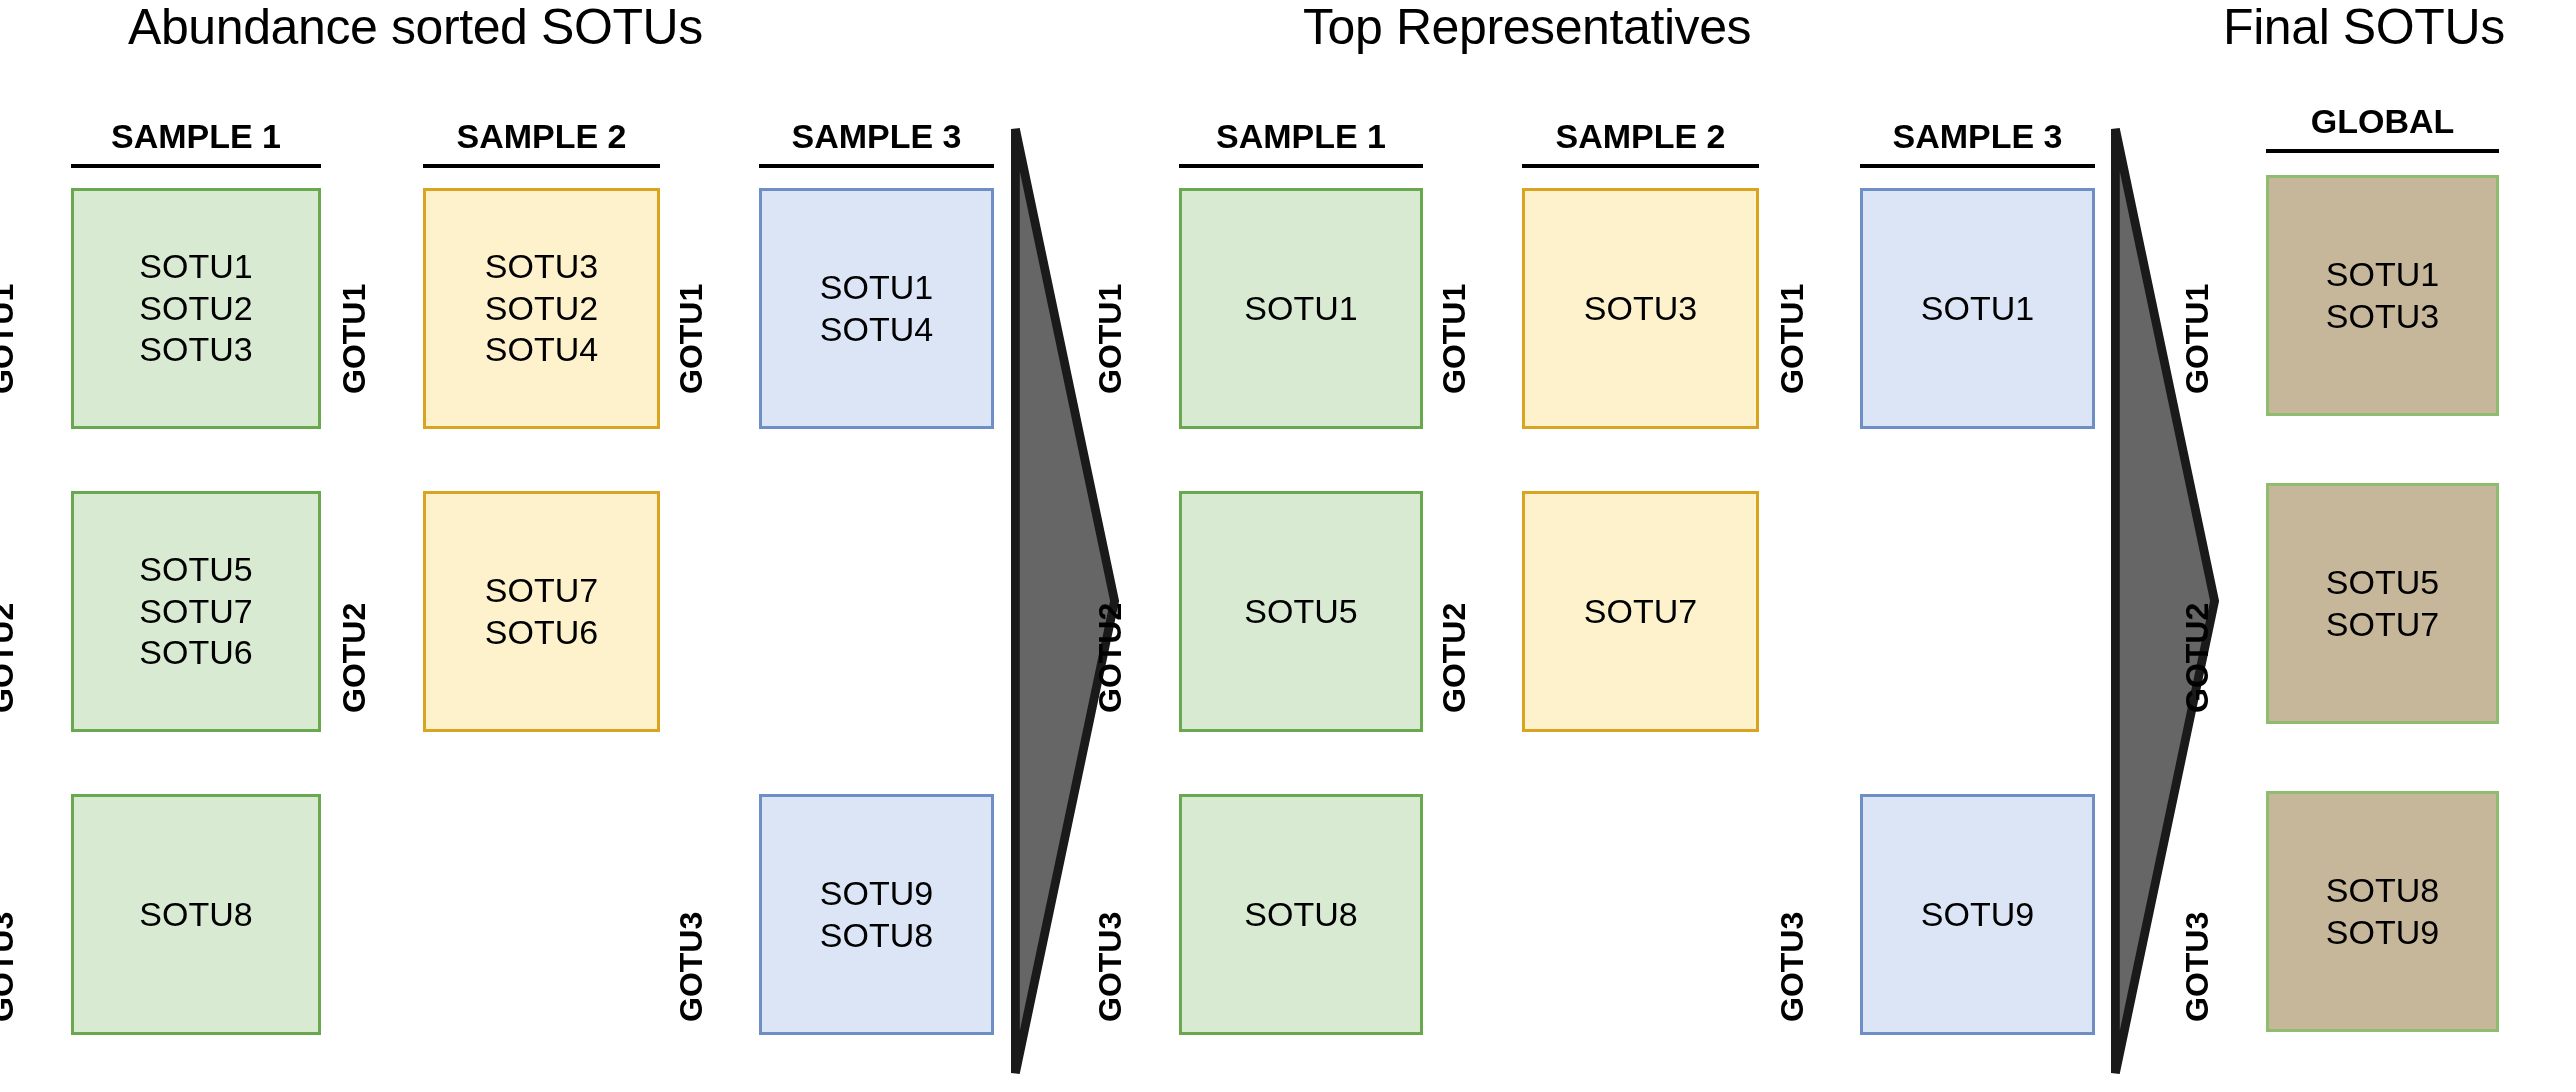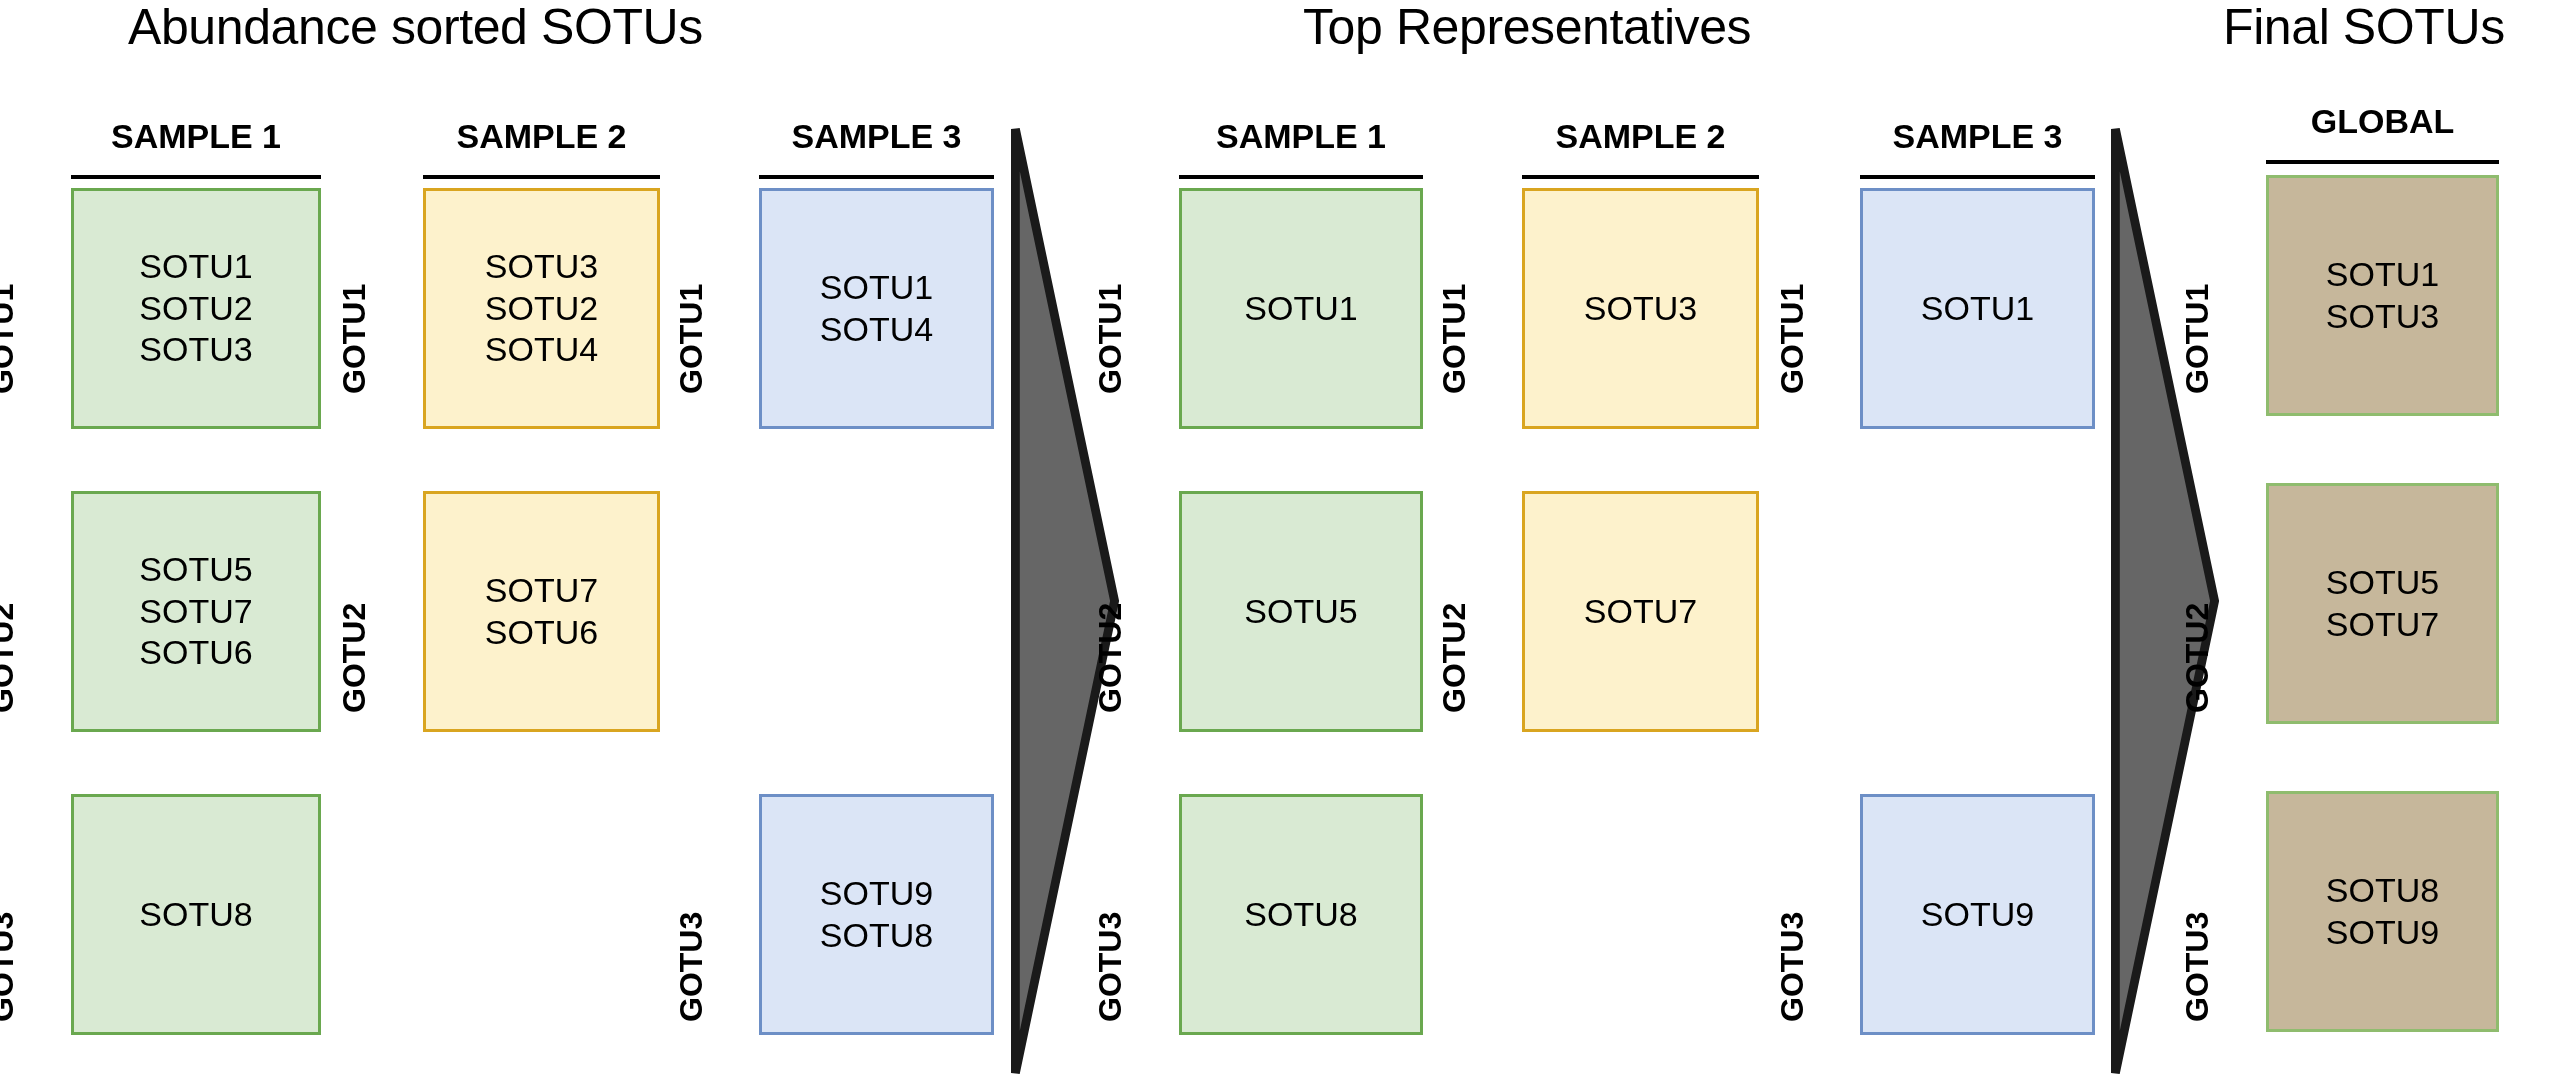--- a/index.html
+++ b/index.html
@@ -32,21 +32,21 @@
 
   
   .col-header {
     position: absolute;
     font-size: 34px;
     font-weight: 700;
     text-align: center;
     white-space: nowrap;
     line-height: 1;
     color: #000;
-    padding-bottom: 22px;
+    padding-bottom: 11px;
     border-bottom: 4.8px solid #000;
   }
 
   
   .gotu-label {
     position: absolute;
     font-size: 32px;
     font-weight: 700;
     white-space: nowrap;
     line-height: 1;

